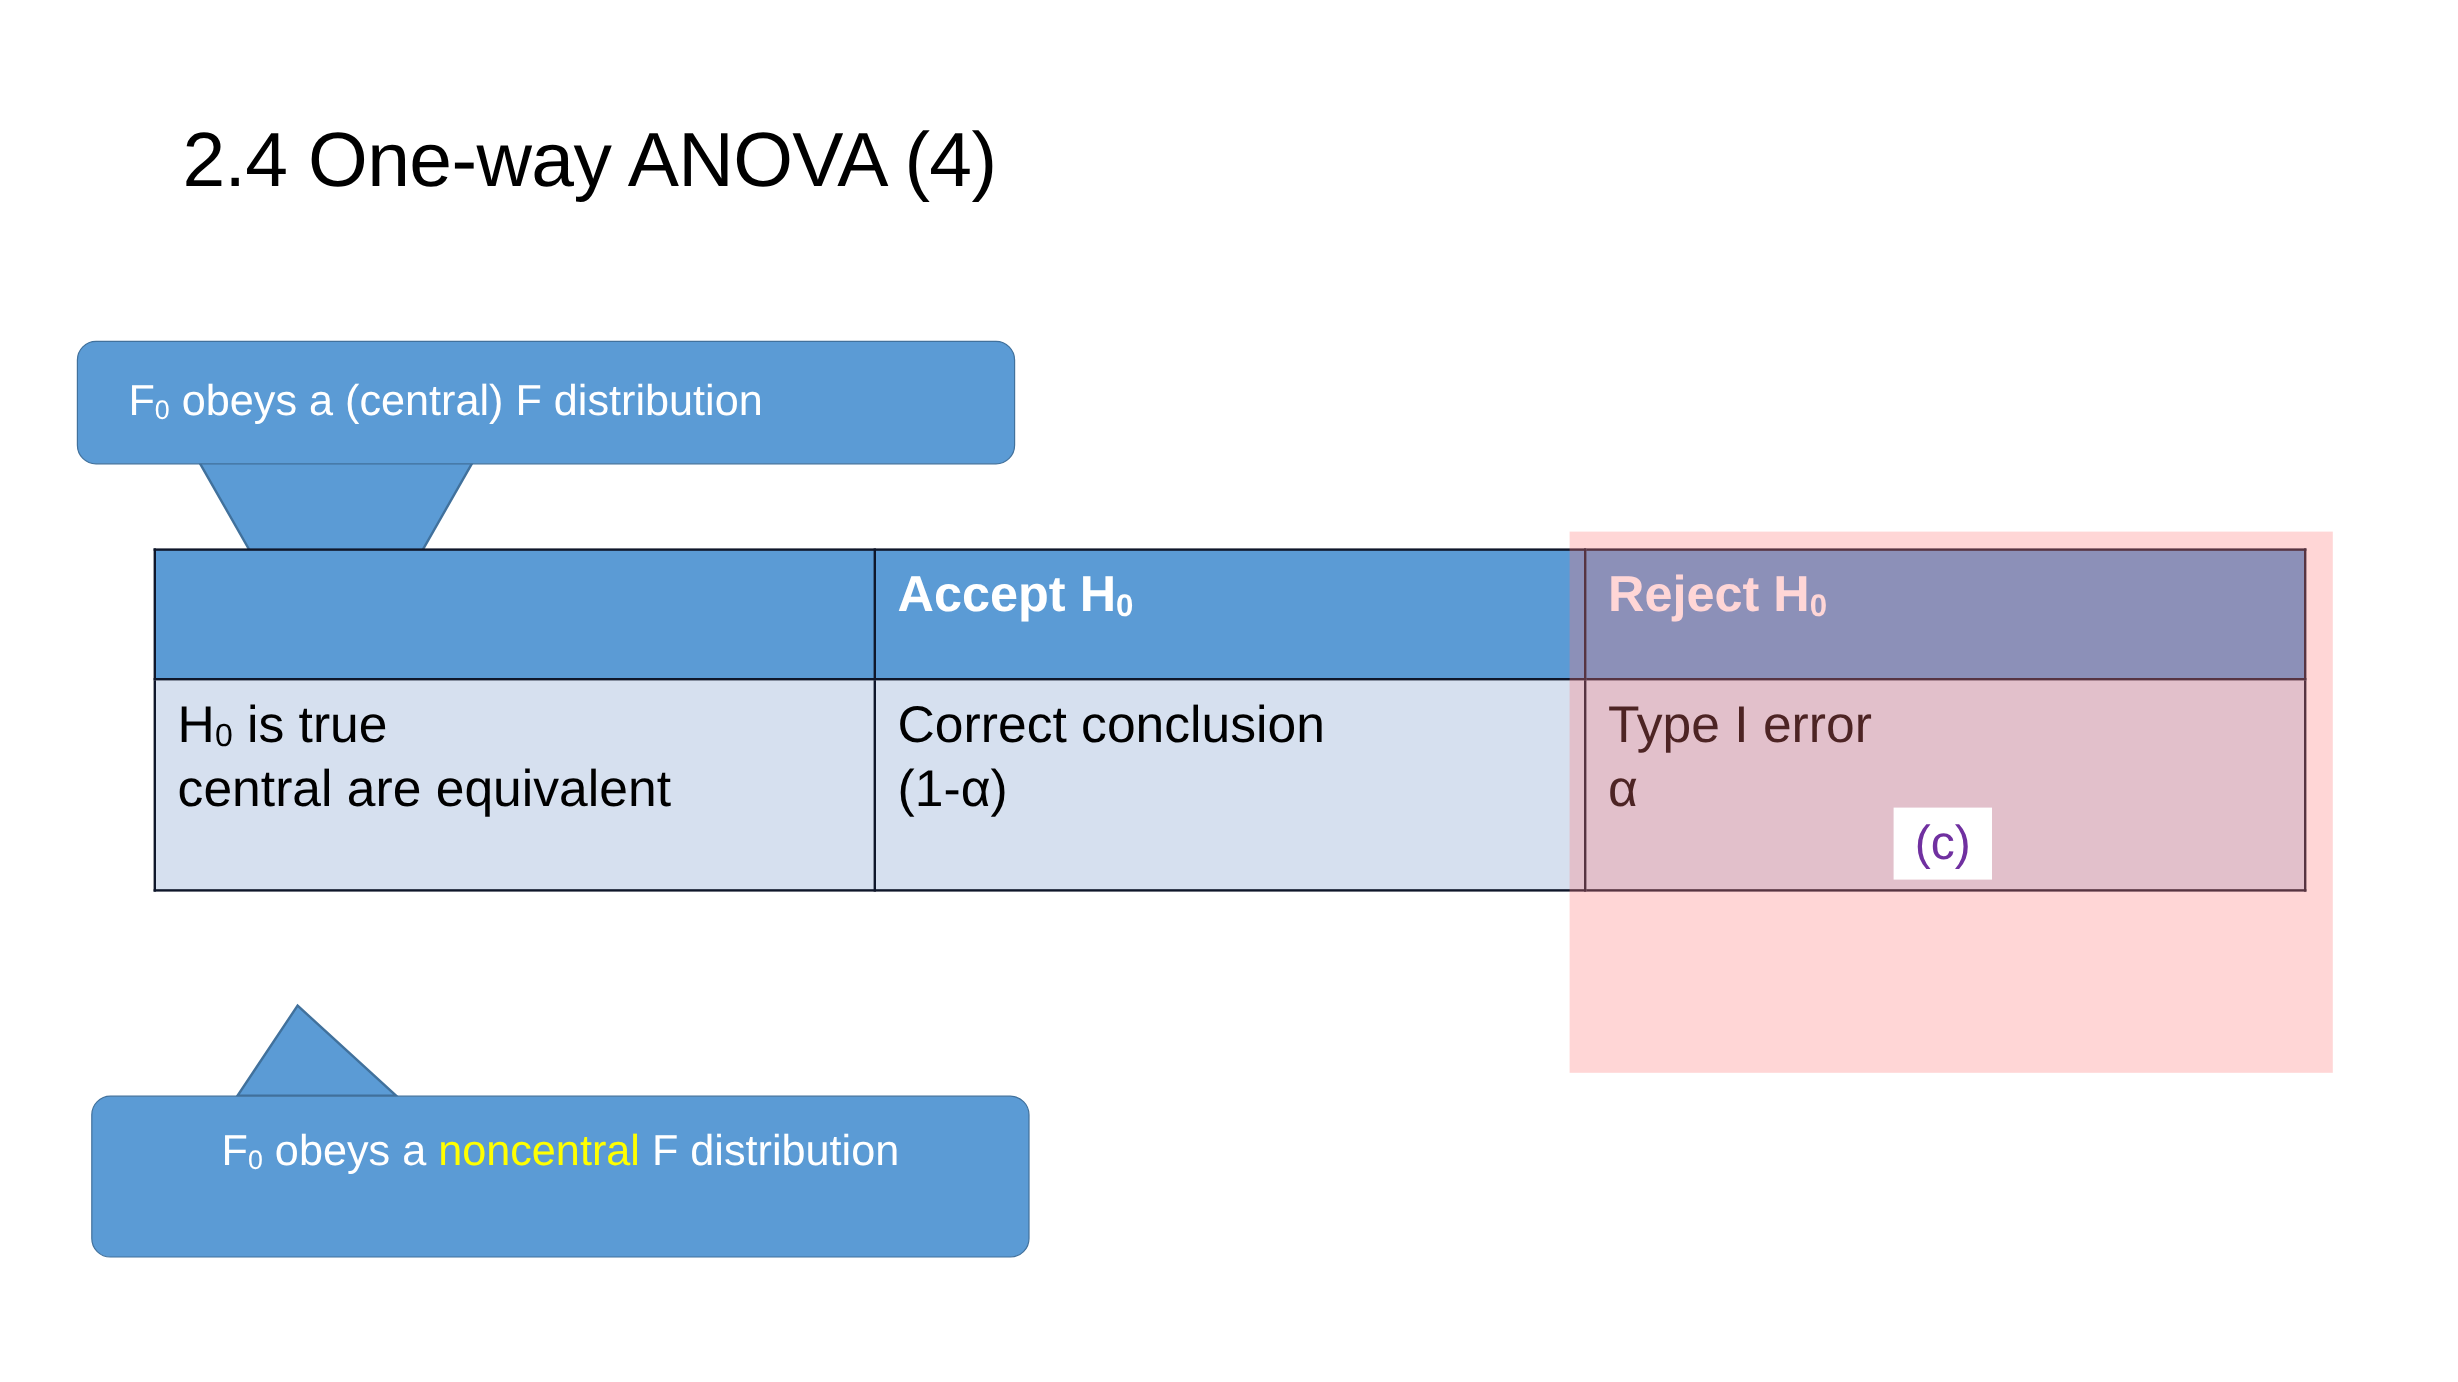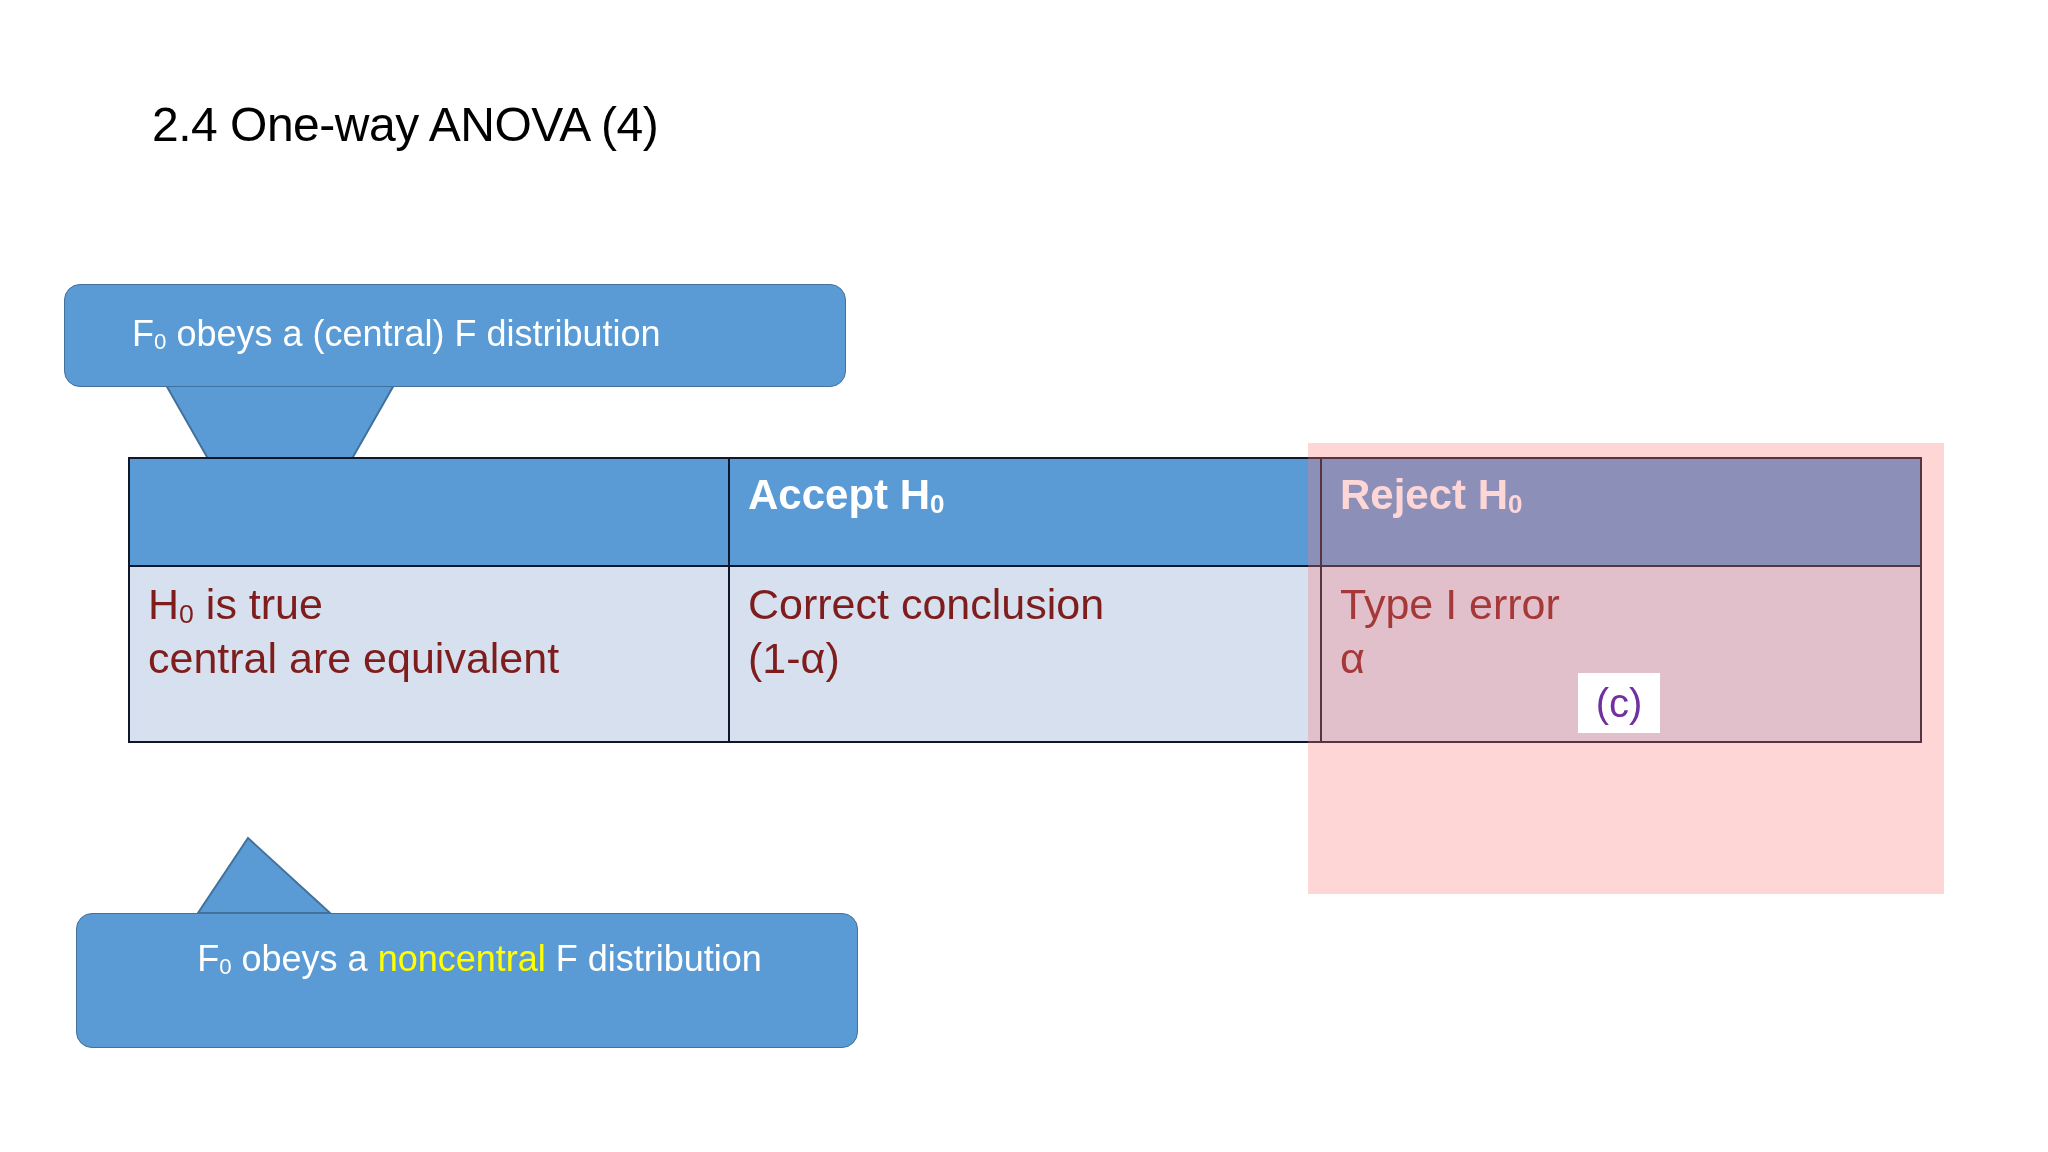--- a/index.html
+++ b/index.html
@@ -21,21 +21,21 @@
     position: absolute;
     inset: 0;
     background: #ffffff;
   }
 
   
   .slide-title {
     position: absolute;
     left: 152px;
     top: 100px;
-    font-size: 48px;
+    font-size: 64px;
     line-height: 1.05;
     font-weight: 300;
     color: #000000;
     letter-spacing: -0.5px;
     white-space: nowrap;
   }
 
   
   .table-wrap {
     position: absolute;
@@ -68,21 +68,21 @@
     padding-top: 14px;
     padding-left: 18px;
   }
   .hdr-blank { background: #5B9BD5; }
 
   .row-a td {
     background: #D6E0EF;
     height: 150px;
     font-size: 43px;
     font-weight: 400;
-    color: #7f1d1d;
+    color: #000000;
     line-height: 1.26;
     padding-left: 18px;
   }
   .row-b td {
     background: #EAEEF5;
     height: 150px;
     font-size: 43px;
     font-weight: 400;
     color: #111111;
     line-height: 1.26;
@@ -124,21 +124,20 @@
   }
 
   
   .callout {
     position: absolute;
     background: #5B9BD5;
     border: 1px solid #41719C;
     border-radius: 16px;
     color: #ffffff;
     box-sizing: border-box;
-    padding-left: 25px;
   }
   .callout-text {
     display: block;
     font-size: 36px;
     line-height: 1.30;
     color: #ffffff;
   }
 
   #callout-top {
     left: 64px;

